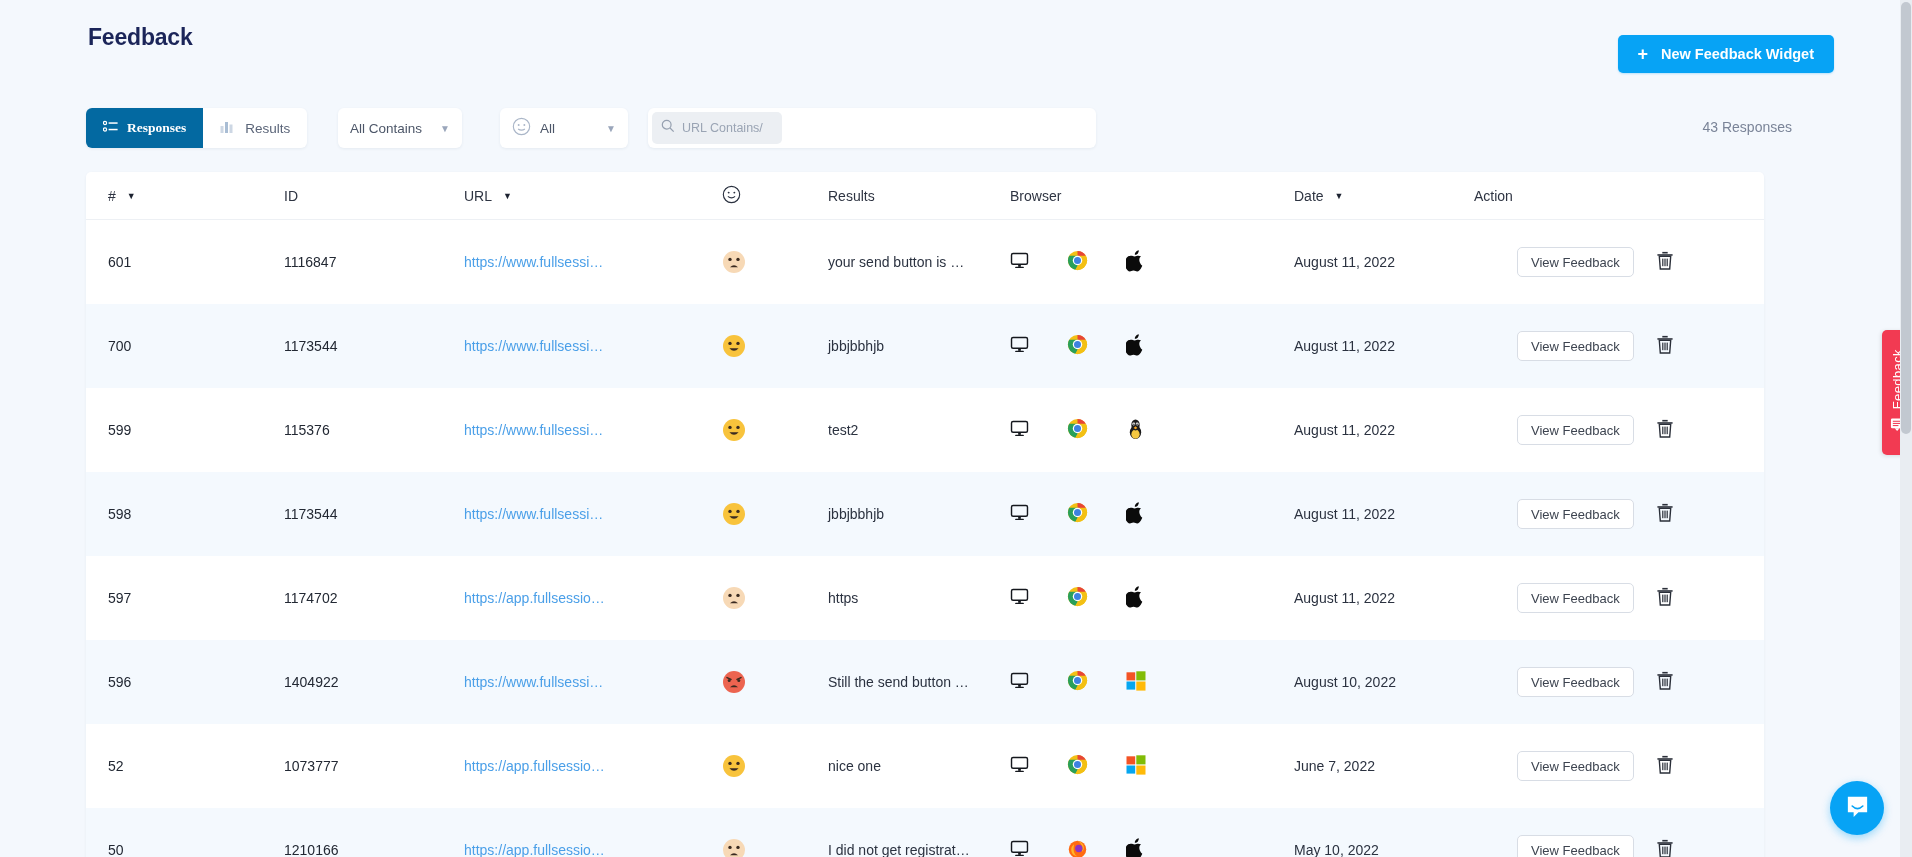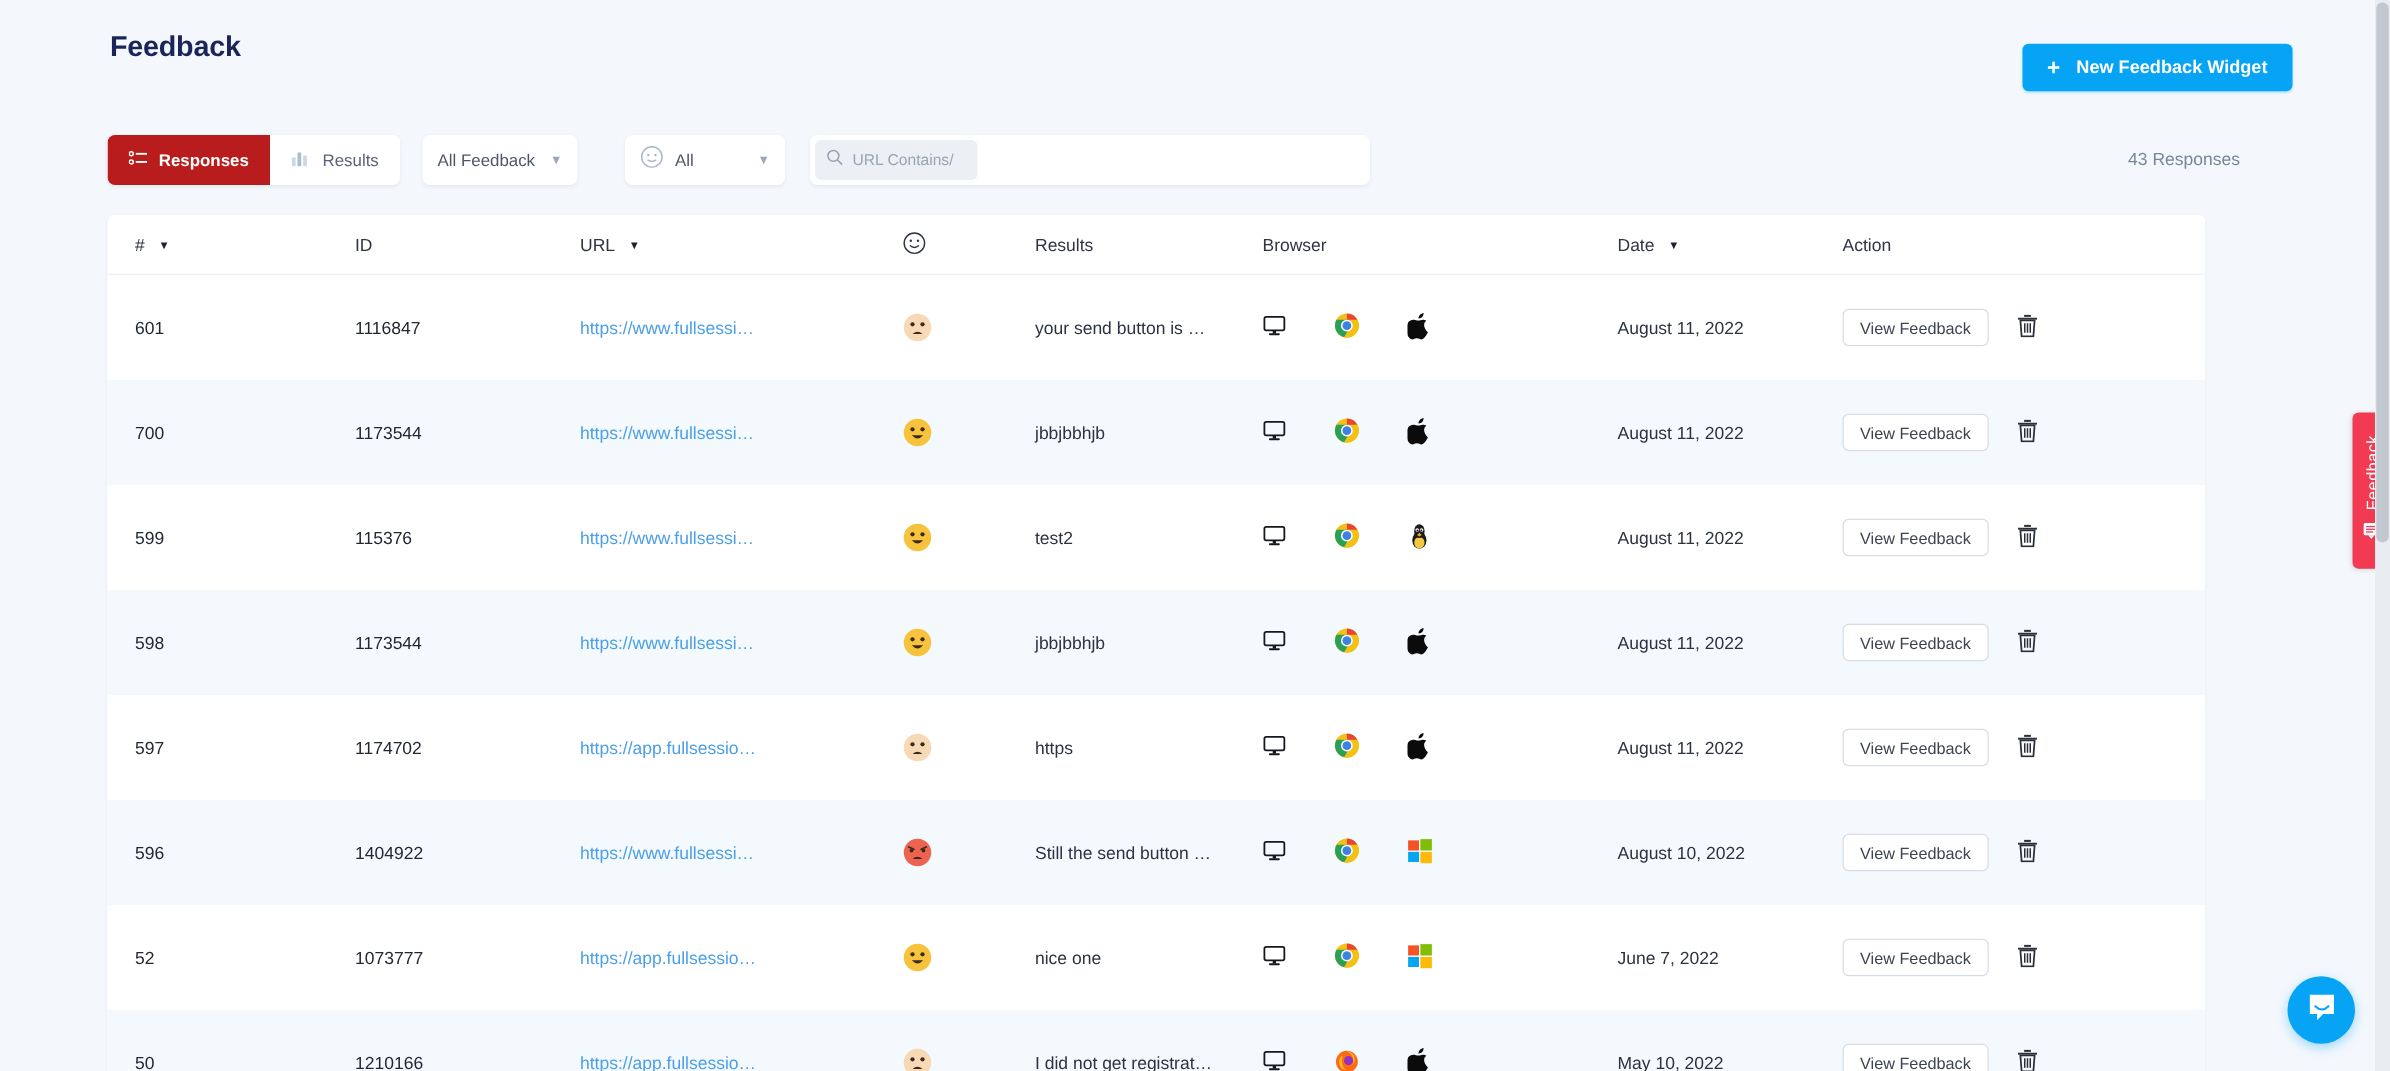--- a/index.html
+++ b/index.html
@@ -42,21 +42,21 @@
     box-shadow: 0 1px 3px rgba(30,50,90,0.07);
     overflow: hidden;
   }
   .seg-btn {
     display: flex; align-items: center; gap: 9px;
     padding: 0 17px; height: 40px;
     font-size: 13.5px; color: #5a6478; cursor: pointer;
     border: none; background: transparent;
     font-family: "Liberation Sans", sans-serif;
   }
-  .seg-btn.active { background: #b91c1c; color: #fff; font-weight: bold; }
+  .seg-btn.active { background: #0369a1; color: #fff; font-weight: bold; font-family: Liberation Serif, serif; }
   .seg-btn.active .seg-label { color: #fff; }
 
   .filter-box {
     position: absolute; height: 40px; background: #fff;
     border-radius: 6px; box-shadow: 0 1px 3px rgba(30,50,90,0.07);
     display: flex; align-items: center; cursor: pointer;
   }
   #responses-filter { left: 338px; top: 0; width: 124px; padding: 0 12px; justify-content: space-between; }
   #mood-filter { left: 500px; top: 0; width: 128px; padding: 0 12px; justify-content: space-between; }
   .filter-label { font-size: 13.5px; color: #4c5668; }
@@ -116,21 +116,21 @@
   .url-link { color: #4a9fe8; font-size: 14px; cursor: pointer; }
   .comment-text { font-size: 14px; color: #2b3240; }
   .date-text { font-size: 14px; color: #2b3240; }
 
   .view-btn {
     height: 30px; padding: 0 13px;
     background: #fff; border: 1px solid #d8dde5; border-radius: 5px;
     font-size: 13px; color: #3d4椒; color: #3d4450; cursor: pointer;
     font-family: "Liberation Sans", sans-serif;
   }
-  .act-wrap { display: flex; align-items: center; gap: 22px; }
+  .act-wrap { display: flex; align-items: center; gap: 22px; margin-left: 43px; }
 
   .emoji {
     width: 24px; height: 24px; border-radius: 50%;
     display: flex; align-items: center; justify-content: center;
   }
   .browser-icons { display: flex; align-items: center; gap: 38px; }
 
   
   .feedback-tab {
     position: absolute; right: 0; top: 330px;
@@ -197,21 +197,21 @@
             <rect x="0.5" y="6" width="3" height="7" fill="#cdd7e4"></rect>
             <rect x="5" y="2" width="3" height="11" fill="#a9bdd4"></rect>
             <rect x="9.5" y="4.5" width="3" height="8.5" fill="#cdd7e4"></rect>
           </svg>
         </span>
         <span class="seg-label">Results</span>
       </button>
     </div>
 
     <div class="filter-box" id="responses-filter">
-      <span class="filter-label">All Feedback</span>
+      <span class="filter-label">All Contains</span>
       <span class="chev">▼</span>
     </div>
 
     <div class="filter-box" id="mood-filter">
       <span style="display:flex;align-items:center;gap:9px;">
         <span>
           <svg width="19" height="19" viewBox="0 0 20 20">
             <circle cx="10" cy="10" r="8.6" fill="none" stroke="#aab6c8" stroke-width="1.2"></circle>
             <circle cx="7" cy="8.4" r="1" fill="#aab6c8"></circle>
             <circle cx="13" cy="8.4" r="1" fill="#aab6c8"></circle>

